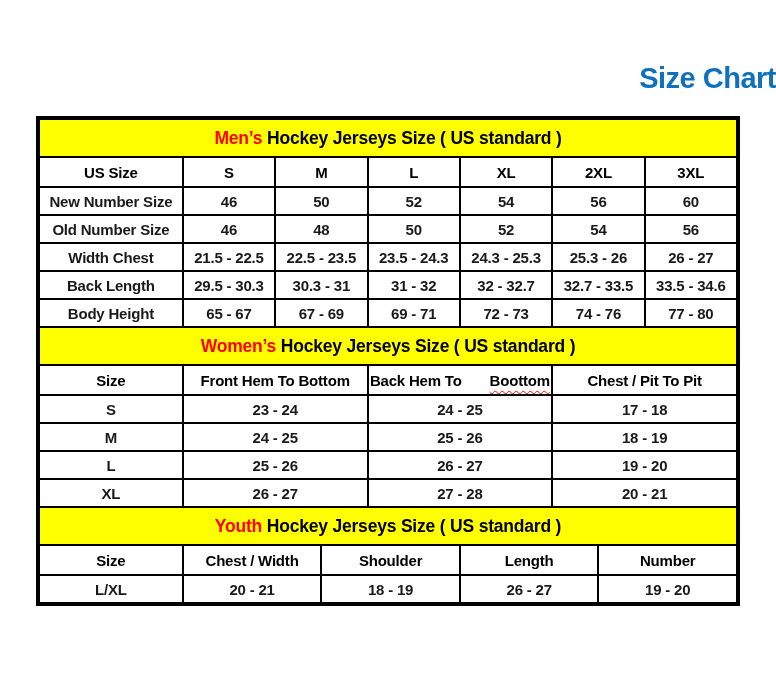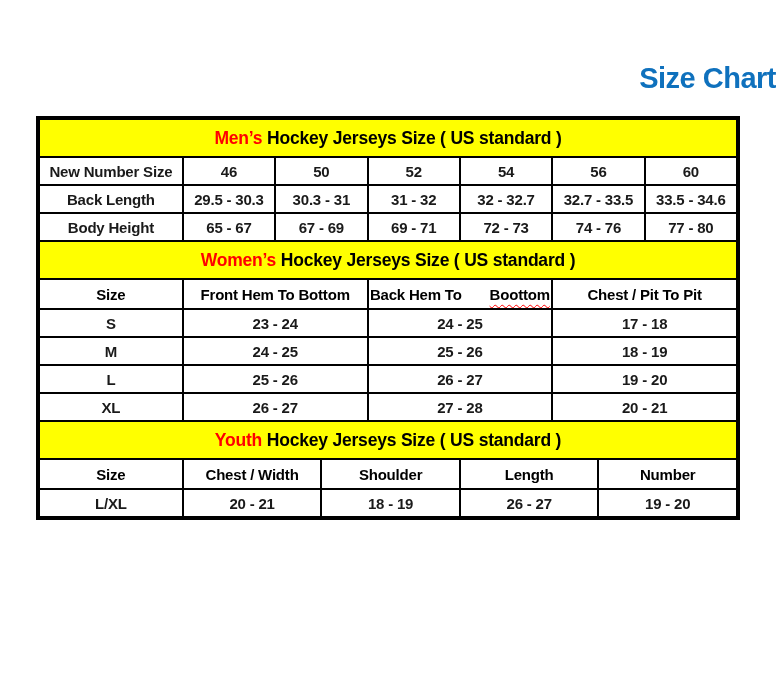--- a/index.html
+++ b/index.html
@@ -77,28 +77,55 @@
           <col style="width: 13.2333%;">
           <col style="width: 13.2333%;">
           <col style="width: 13.2333%;">
           <col style="width: 13.2333%;">
           <col style="width: 13.2333%;">
         </colgroup>
         <tbody>
           <tr class="band">
             <td colspan="7"><span class="hl">Men’s</span> Hockey Jerseys Size ( US standard )</td>
           </tr>
+          <tr class="hdr">
+            <th>US Size</th>
+            <th>S</th>
+            <th>M</th>
+            <th>L</th>
+            <th>XL</th>
+            <th>2XL</th>
+            <th>3XL</th>
+          </tr>
           <tr class="datarow">
             <td>New Number Size</td>
             <td>46</td>
             <td>50</td>
             <td>52</td>
             <td>54</td>
             <td>56</td>
             <td>60</td>
+          </tr>
+          <tr class="datarow">
+            <td>Old Number Size</td>
+            <td>46</td>
+            <td>48</td>
+            <td>50</td>
+            <td>52</td>
+            <td>54</td>
+            <td>56</td>
+          </tr>
+          <tr class="datarow">
+            <td>Width Chest</td>
+            <td>21.5 - 22.5</td>
+            <td>22.5 - 23.5</td>
+            <td>23.5 - 24.3</td>
+            <td>24.3 - 25.3</td>
+            <td>25.3 - 26</td>
+            <td>26 - 27</td>
           </tr>
           <tr class="datarow">
             <td>Back Length</td>
             <td>29.5 - 30.3</td>
             <td>30.3 - 31</td>
             <td>31 - 32</td>
             <td>32 - 32.7</td>
             <td>32.7 - 33.5</td>
             <td>33.5 - 34.6</td>
           </tr>

